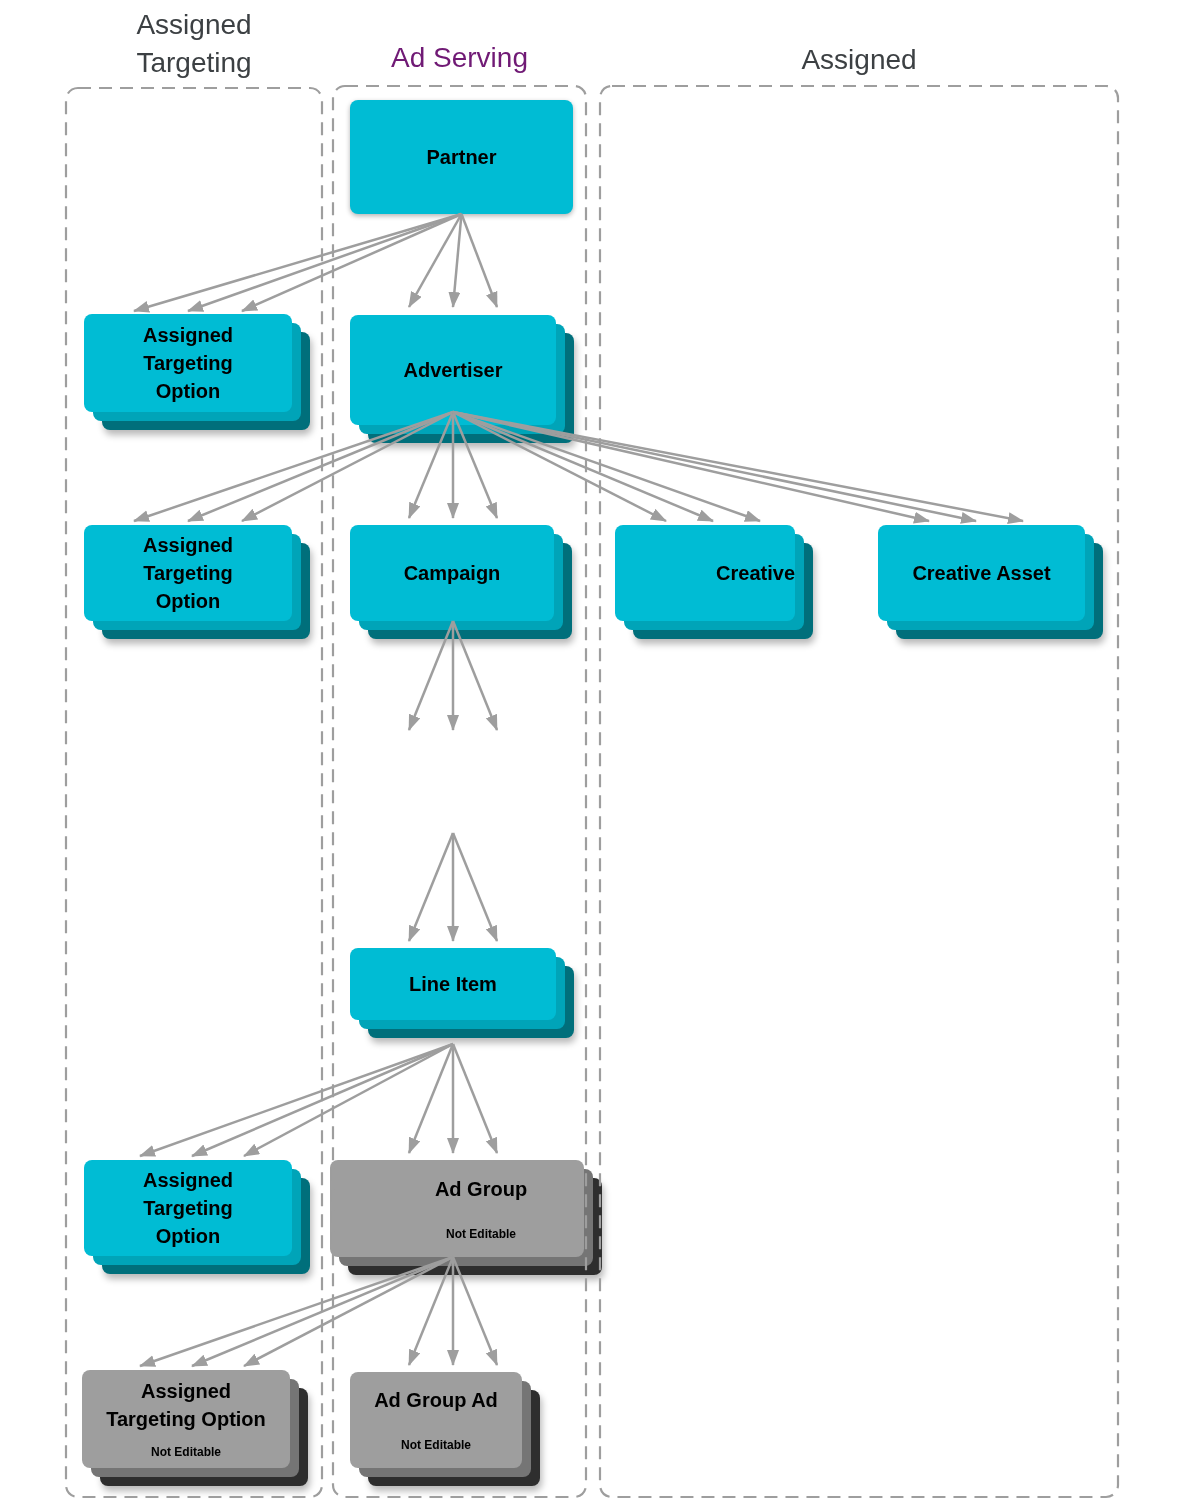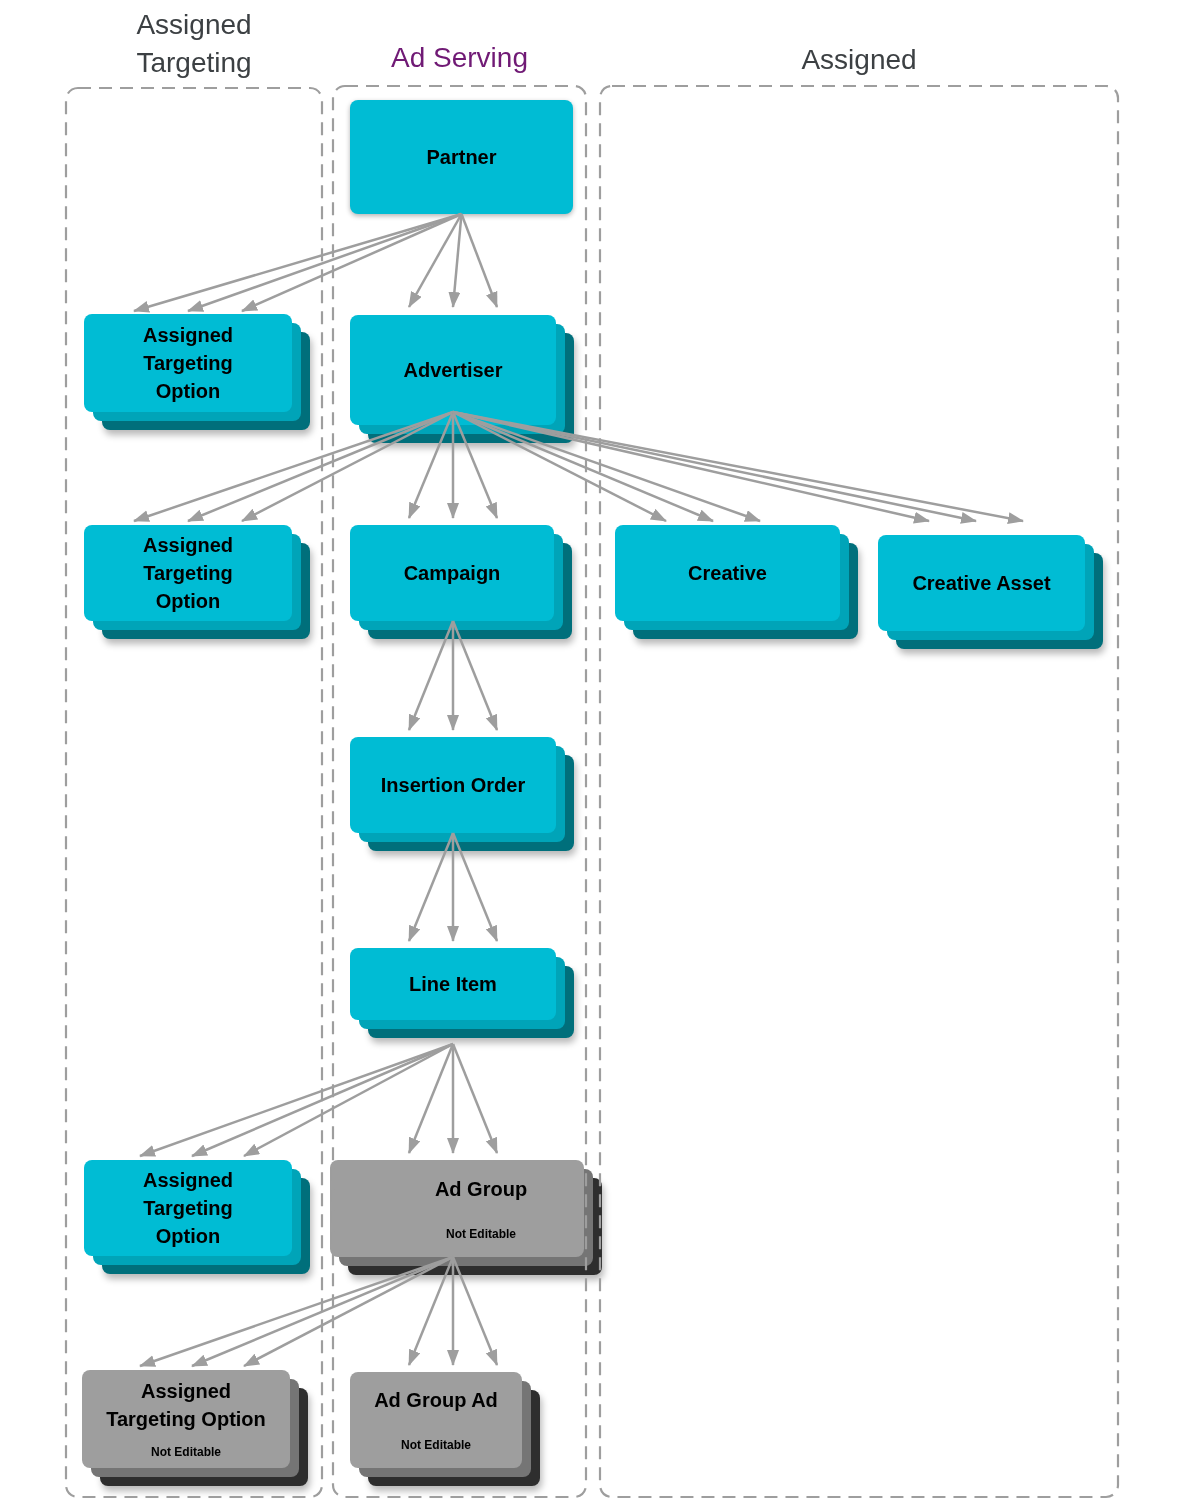--- a/index.html
+++ b/index.html
@@ -128,31 +128,28 @@
   <div class="node cyan stack" data-node-id="assigned_targeting_option_2" style="left: 84px; top: 525px; width: 208px; height: 96px;">
     <span class="lbl">Assigned</span>
     <span class="lbl">Targeting</span>
     <span class="lbl">Option</span>
   </div>
 
   <div class="node cyan stack" data-node-id="campaign" style="left: 350px; top: 525px; width: 204px; height: 96px;">
     <span class="lbl">Campaign</span>
   </div>
 
-  <div class="node cyan stack" data-node-id="creative" style="left: 615px; top: 525px; width: 225px; height: 96px;">
+  <div class="node cyan stack" data-node-id="creative" style="left: 615px; top: 525px; width: 180px; height: 96px; align-items: flex-end;">
     <span class="lbl">Creative</span>
   </div>
 
-  <div class="node cyan stack" data-node-id="creative_asset" style="left: 878px; top: 525px; width: 207px; height: 96px; margin-top: 10px;">
+  <div class="node cyan stack" data-node-id="creative_asset" style="left: 878px; top: 525px; width: 207px; height: 96px;">
     <span class="lbl">Creative Asset</span>
   </div>
 
-  <div class="node cyan stack" data-node-id="insertion_order" style="left: 350px; top: 737px; width: 206px; height: 96px;">
-    <span class="lbl">Insertion Order</span>
-  </div>
 
   <div class="node cyan stack" data-node-id="line_item" style="left: 350px; top: 948px; width: 206px; height: 72px;">
     <span class="lbl">Line Item</span>
   </div>
 
   <div class="node cyan stack" data-node-id="assigned_targeting_option_3" style="left: 84px; top: 1160px; width: 208px; height: 96px;">
     <span class="lbl">Assigned</span>
     <span class="lbl">Targeting</span>
     <span class="lbl">Option</span>
   </div>

